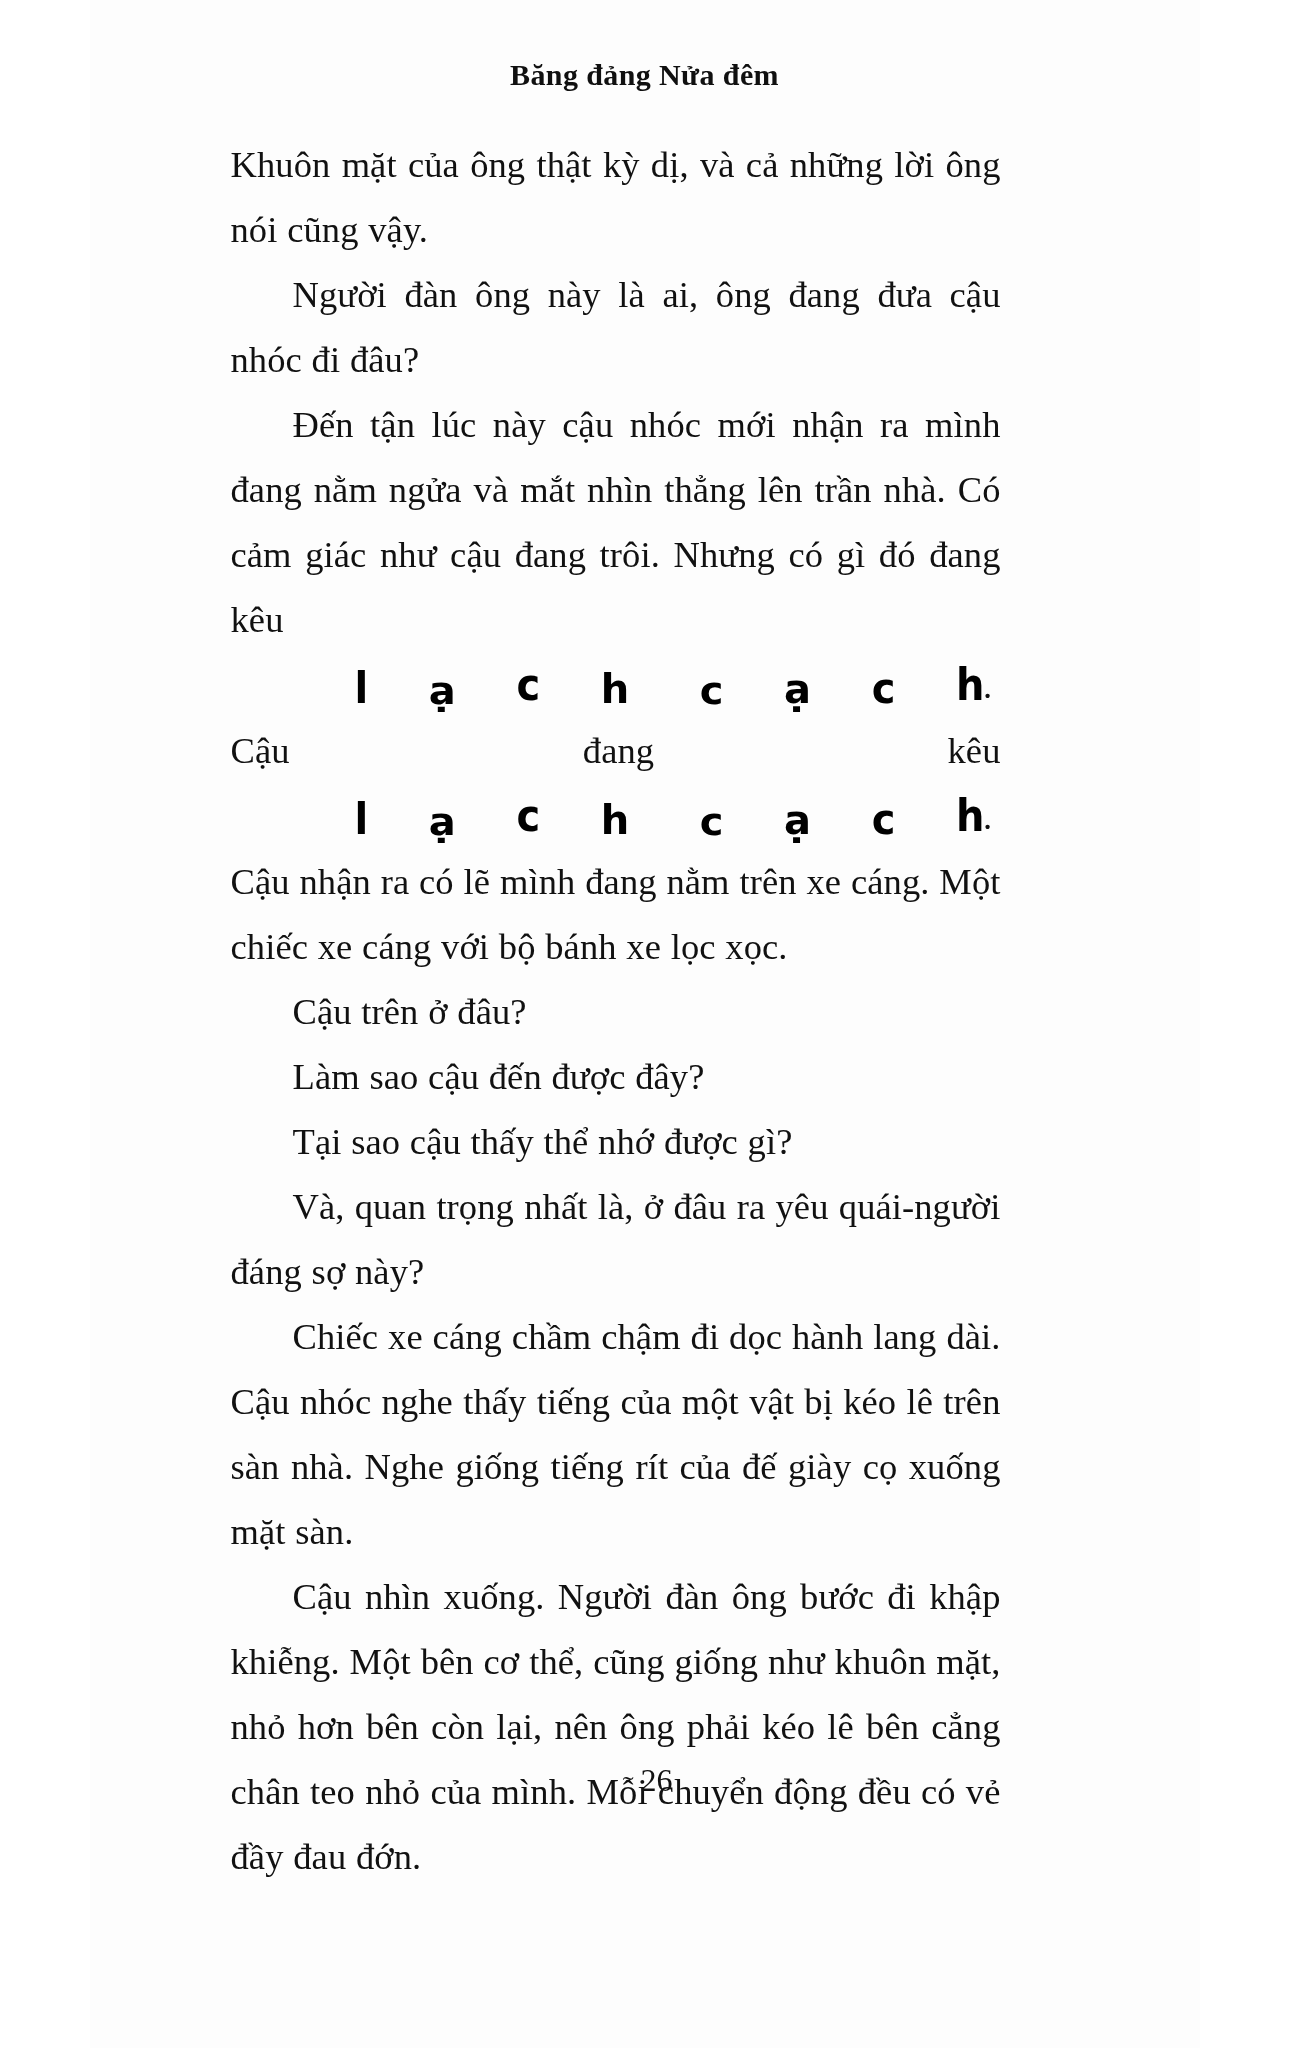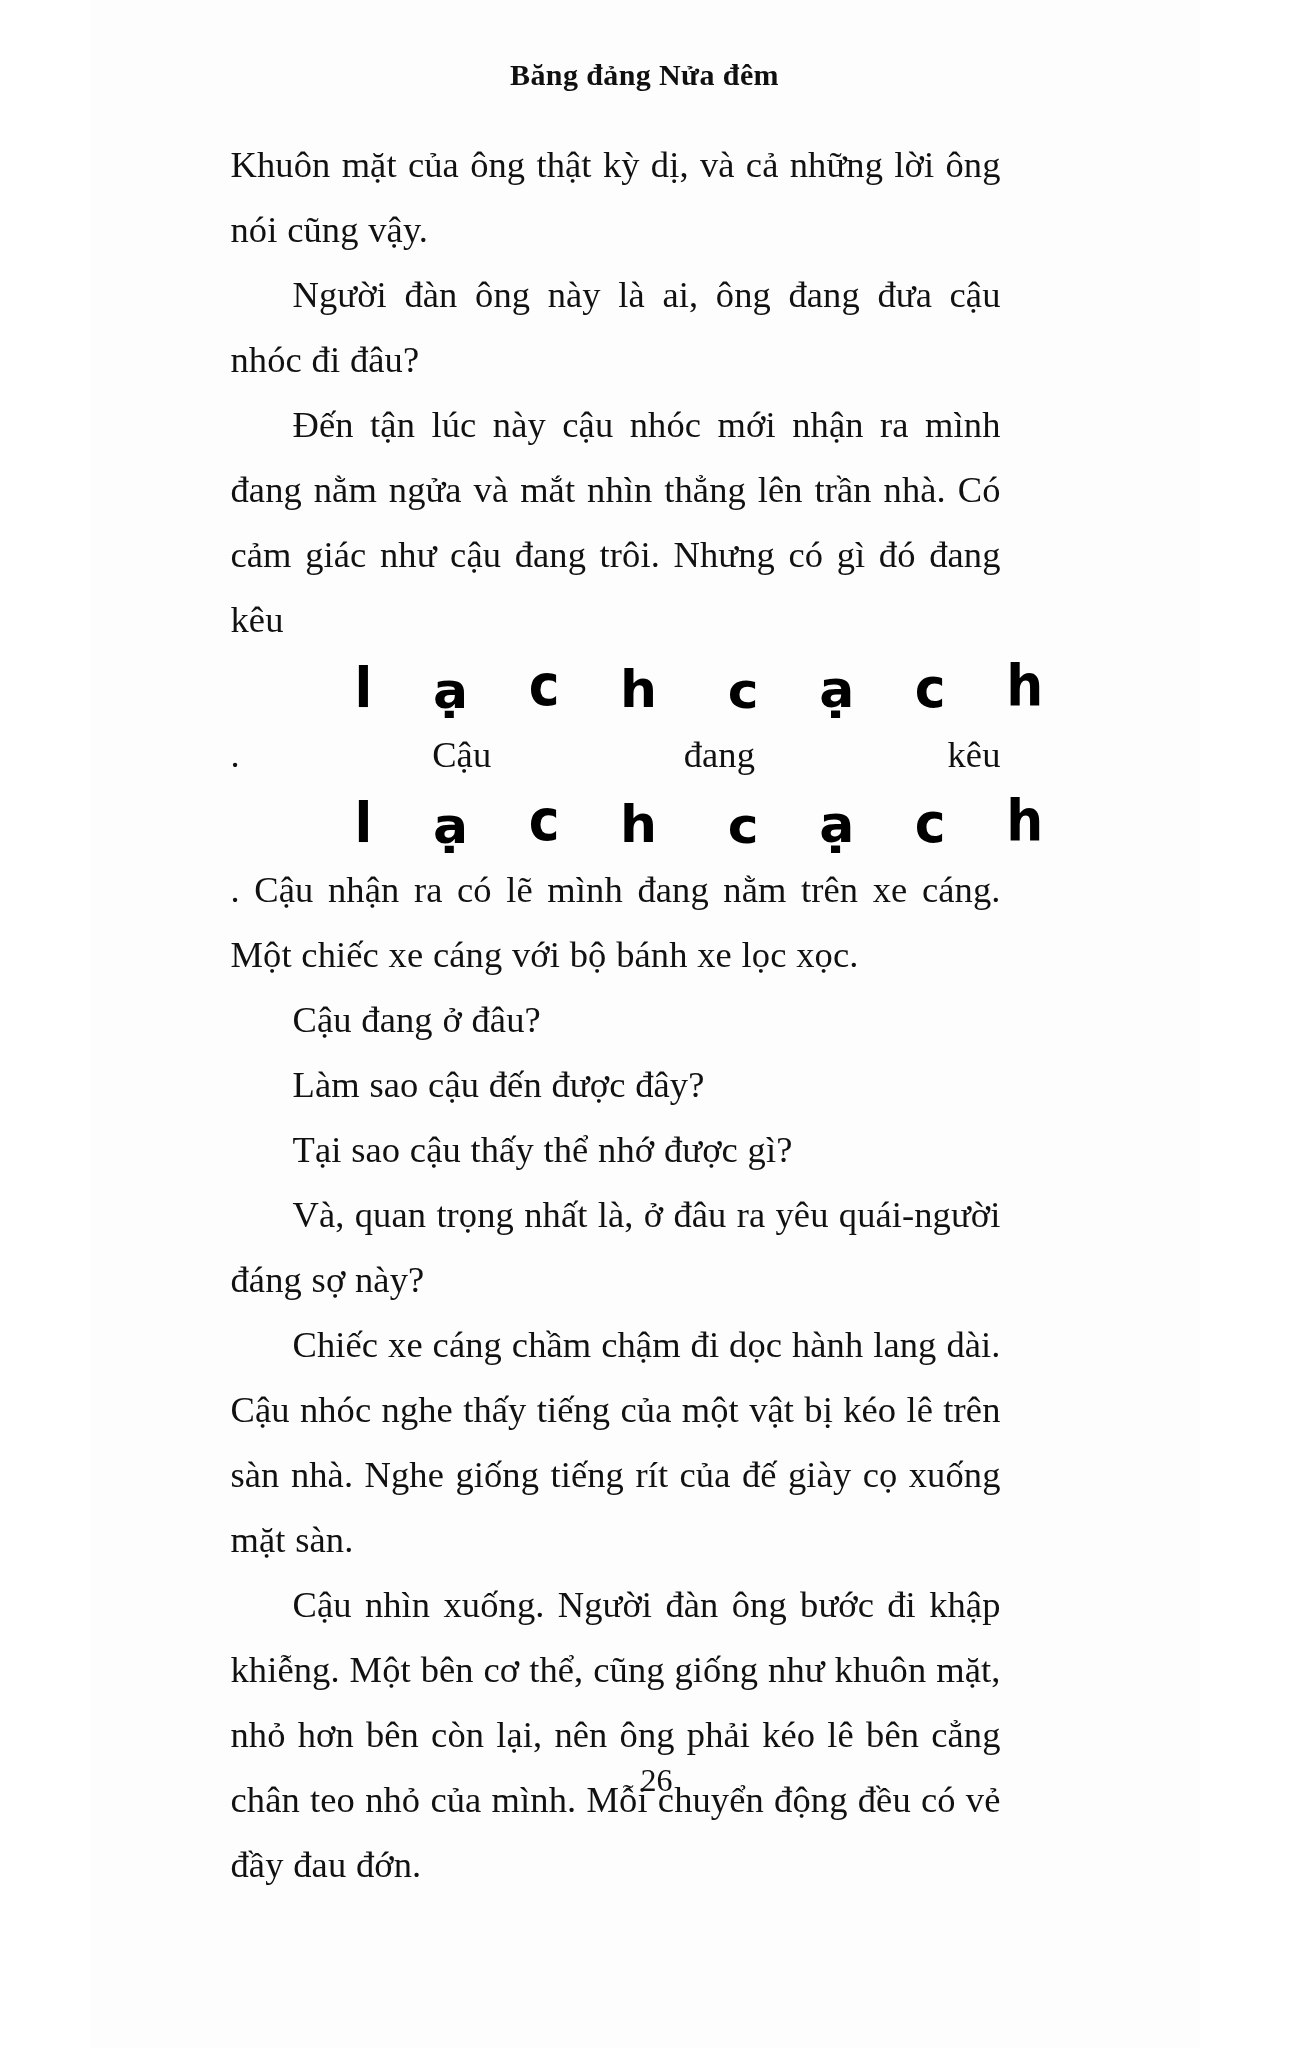--- a/index.html
+++ b/index.html
@@ -59,21 +59,21 @@
   }
   
 
   .ital {
   }
 
   
   .clatter {
     font-family: "DejaVu Sans", "Liberation Sans", sans-serif;
     font-weight: 900;
-    font-size: 52px;
+    font-size: 40px;
     letter-spacing: -1.4px;
     white-space: nowrap;
     display: inline-block;
     vertical-align: baseline;
     position: relative;
     top: 3px;
     color: #000000;
   }
   .clatter i {
     font-style: normal;
@@ -114,21 +114,21 @@
     <p class="para indent">
       <span>Người đàn ông này là ai, ông đang đưa cậu nhóc đi đâu?</span>
     </p>
 
     <p class="para indent">
       <span>Đến tận lúc này cậu nhóc mới nhận ra mình đang nằm ngửa và mắt nhìn thẳng lên trần nhà. Có cảm giác như cậu đang trôi. Nhưng có gì đó đang kêu </span><span class="clatter"><i class="g1">l</i><i class="g2">ạ</i><i class="g3">c</i><i class="g4">h</i><i class="sp">&nbsp;</i><i class="g2">c</i><i class="g4">ạ</i><i class="g1">c</i><i class="g3">h</i></span><span>. </span><span class="ital">Cậu</span><span> đang kêu </span><span class="clatter"><i class="g1">l</i><i class="g2">ạ</i><i class="g3">c</i><i class="g4">h</i><i class="sp">&nbsp;</i><i class="g2">c</i><i class="g4">ạ</i><i class="g1">c</i><i class="g3">h</i></span><span>. Cậu nhận ra có lẽ mình đang nằm trên xe cáng. Một chiếc xe cáng với bộ bánh xe lọc xọc.</span>
     </p>
 
 
     <p class="para indent">
-      <span>Cậu đang ở đâu?</span>
+      <span>Cậu trên ở đâu?</span>
     </p>
 
     <p class="para indent">
       <span>Làm sao cậu đến được đây?</span>
     </p>
 
     <p class="para indent">
       <span>Tại sao cậu thấy thể nhớ được gì?</span>
     </p>
 

